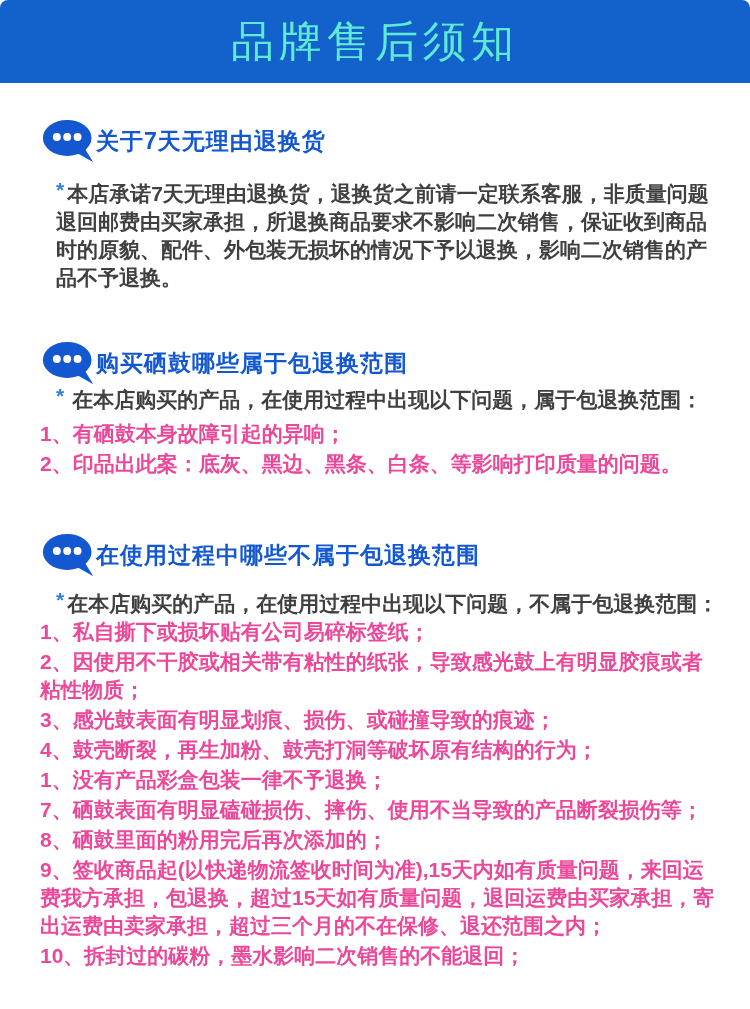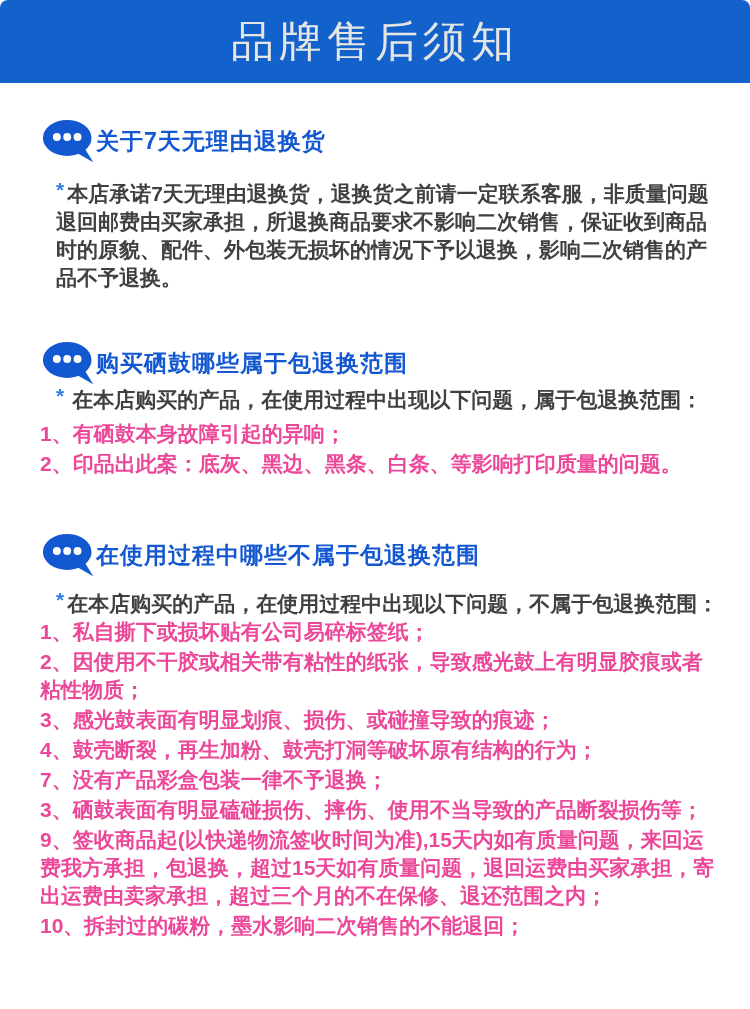--- a/index.html
+++ b/index.html
@@ -12,21 +12,21 @@
   }
   .banner {
     height: 83px;
     background: #1362cb;
     border-radius: 8px 8px 0 0;
     display: flex;
     align-items: center;
     justify-content: center;
   }
   .banner-title {
-    color: #e5e5e5;
+    color: #5eead4;
     font-size: 43px;
     font-weight: 400;
     letter-spacing: 5px;
   }
   .section-header {
     display: flex;
     align-items: center;
     padding-left: 42px;
   }
   .bubble { width: 54px; height: 45px; flex: 0 0 auto; }
@@ -132,18 +132,19 @@
       </svg>
     </span>
     <h2 class="section-heading" style="margin:0;">在使用过程中哪些不属于包退换范围</h2>
   </div>
   <p class="intro"><span class="asterisk">*</span><span>在本店购买的产品，在使用过程中出现以下问题，不属于包退换范围：</span></p>
   <div class="item-list">
     <p class="list-item">1、私自撕下或损坏贴有公司易碎标签纸；</p>
     <p class="list-item">2、因使用不干胶或相关带有粘性的纸张，导致感光鼓上有明显胶痕或者粘性物质；</p>
     <p class="list-item">3、感光鼓表面有明显划痕、损伤、或碰撞导致的痕迹；</p>
     <p class="list-item">4、鼓壳断裂，再生加粉、鼓壳打洞等破坏原有结构的行为；</p>
-    <p class="list-item">7、没有产品彩盒包装一律不予退换；</p>
-    <p class="list-item">3、硒鼓表面有明显磕碰损伤、摔伤、使用不当导致的产品断裂损伤等；</p>
+    <p class="list-item">1、没有产品彩盒包装一律不予退换；</p>
+    <p class="list-item">7、硒鼓表面有明显磕碰损伤、摔伤、使用不当导致的产品断裂损伤等；</p>
+    <p class="list-item">8、硒鼓里面的粉用完后再次添加的；</p>
     <p class="list-item">9、签收商品起(以快递物流签收时间为准),15天内如有质量问题，来回运费我方承担，包退换，超过15天如有质量问题，退回运费由买家承担，寄出运费由卖家承担，超过三个月的不在保修、退还范围之内；</p>
     <p class="list-item">10、拆封过的碳粉，墨水影响二次销售的不能退回；</p>
   </div>
 </section>
 
 </body></html>

